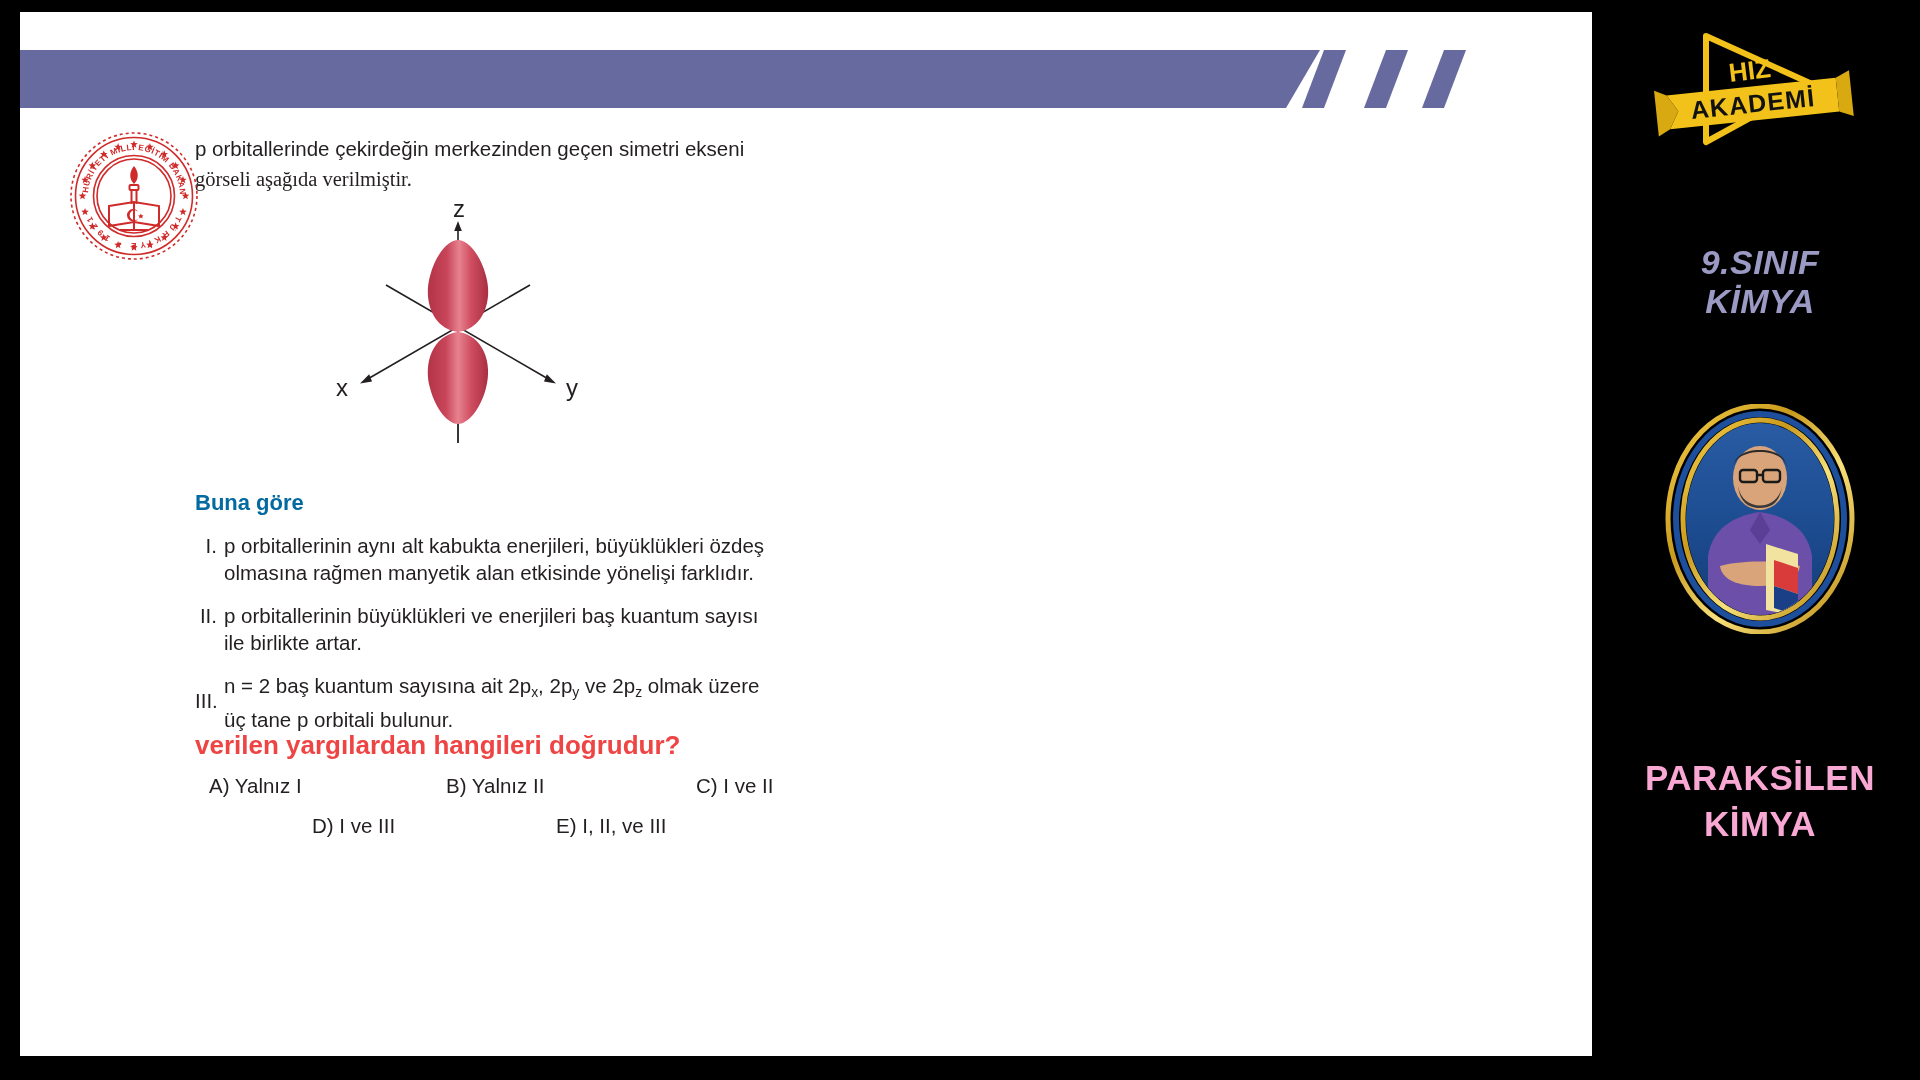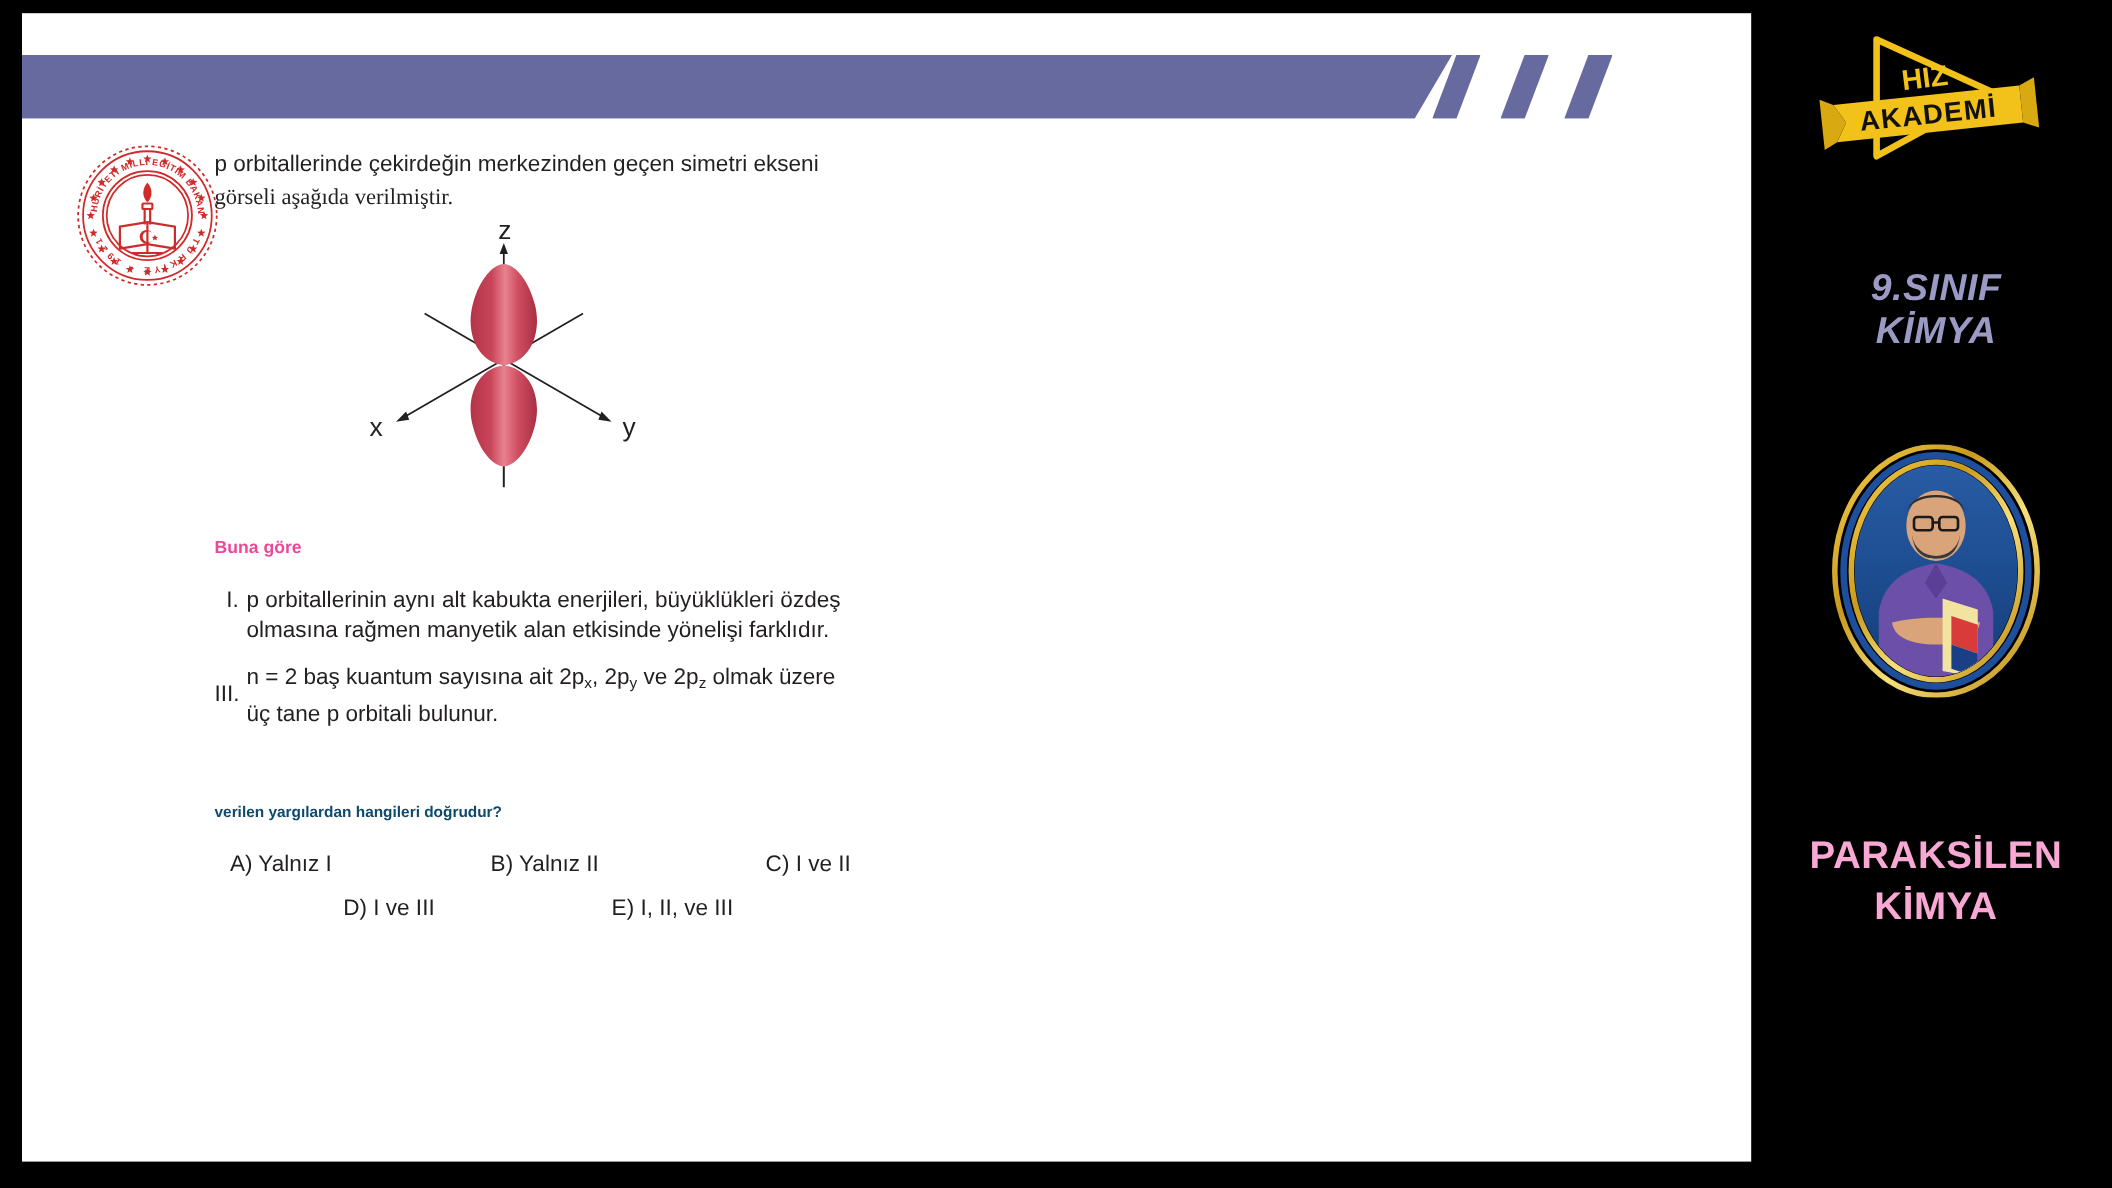--- a/index.html
+++ b/index.html
@@ -44,37 +44,37 @@
   }
   .qtext .l2 { display:block;font-family:Liberation Serif, serif; }
 
   
   .figure { position:absolute; left:300px; top:185px; width:330px; height:265px; }
   .figure svg { display:block; }
 
   
   .buna {
     position:absolute; left:175px; top:478px;
-    font-size:16px; font-weight:bold; color:#ec4899;
+    font-size:22px; font-weight:bold; color:#0369a1;
   }
 
   
   .stmts { position:absolute; left:175px; top:520px; width:580px; }
   .stmt { display:flex; margin-bottom:16px; font-size:20.5px; line-height:27px; color:#231f20; }
   .stmt .rn { flex:0 0 auto; text-align:right; margin-right:7px; }
   .stmt.s1 .rn { width:22px; }
   .stmt.s2 .rn { width:22px; }
   .stmt.s3 .rn { width:22px;margin-top:15px; }
   .stmt .body { flex:1 1 auto; }
   .stmt .body sub { font-size:0.68em; vertical-align:-0.28em; }
 
   
   .ask {
     position:absolute; left:175px; top:718px;
-    font-size:14px; font-weight:bold; color:#0c4a6e;
+    font-size:26px; font-weight:bold; color:#ef4444;
   }
 
   
   .choices { position:absolute; left:175px; top:762px; width:600px; font-size:20.5px; color:#231f20; }
   .crow { position:relative; height:40px; }
   .ch { position:absolute; white-space:nowrap;margin-left:14px; }
   .ch.a { left:0px; }
   .ch.b { left:237px; }
   .ch.c { left:487px; }
   .ch.d { left:103px; }
@@ -238,20 +238,24 @@
 
     <div class="buna">Buna göre</div>
 
     <div class="stmts">
 
       <div class="stmt s1">
         <span class="rn">I.</span>
         <span class="body">p orbitallerinin aynı alt kabukta enerjileri, büyüklükleri özdeş olmasına rağmen manyetik alan etkisinde yönelişi farklıdır.</span>
       </div>
 
+      <div class="stmt s2">
+        <span class="rn">II.</span>
+        <span class="body">p orbitallerinin büyüklükleri ve enerjileri baş kuantum sayısı ile birlikte artar.</span>
+      </div>
 
       <div class="stmt s3">
         <span class="rn">III.</span>
         <span class="body"><span>n = 2 baş kuantum sayısına ait 2p</span><sub>x</sub><span>, 2p</span><sub>y</sub><span> ve 2p</span><sub>z</sub><span> olmak üzere üç tane p orbitali bulunur.</span></span>
       </div>
 
     </div>
 
     <div class="ask">verilen yargılardan hangileri doğrudur?</div>
 

